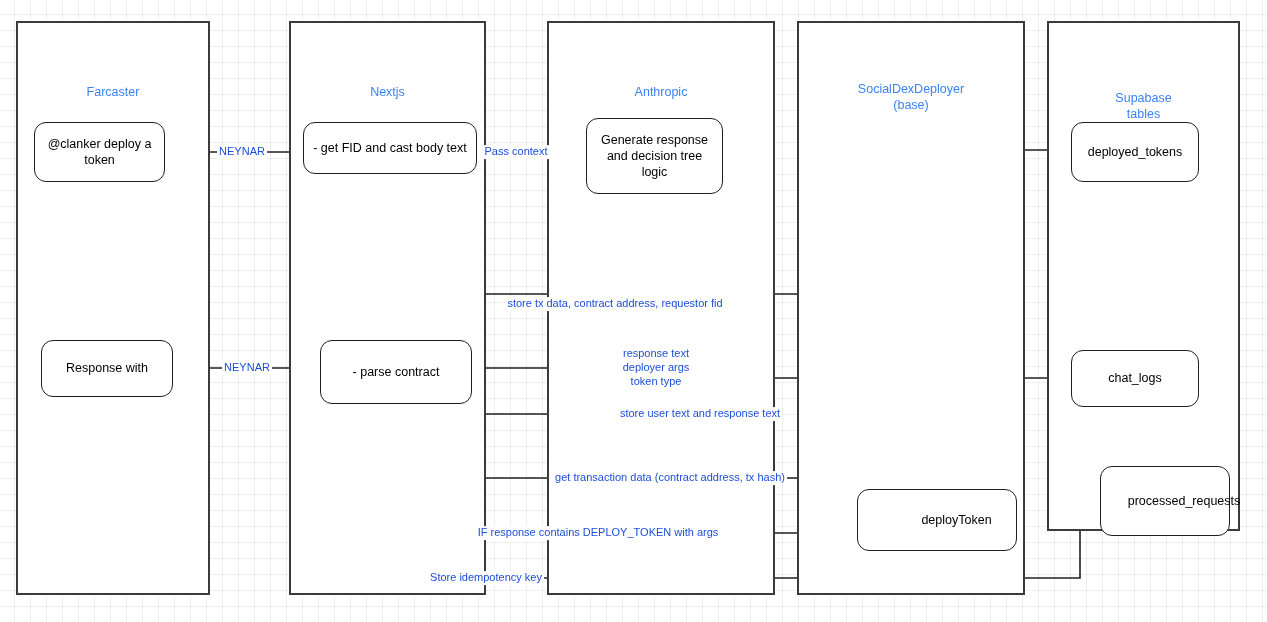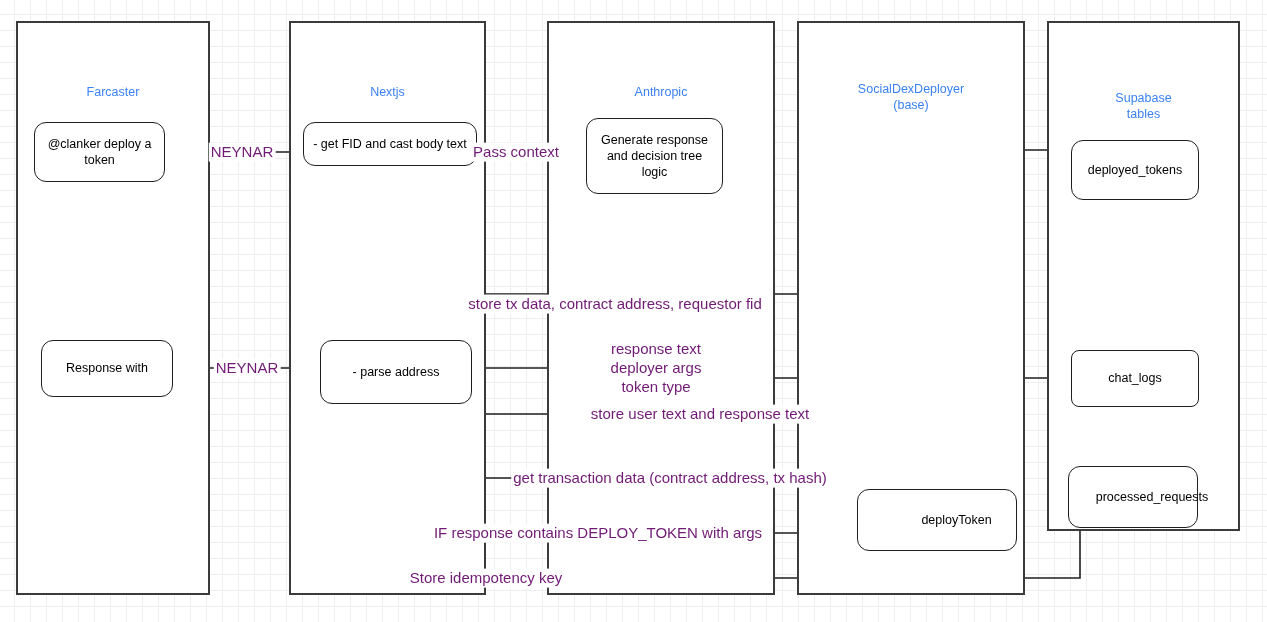--- a/index.html
+++ b/index.html
@@ -59,22 +59,22 @@
     font-size: 12.5px;
     color: #000000;
     line-height: 1.3;
     white-space: pre-line;
     padding: 2px 6px;
     z-index: 4;
   }
   .edge-label {
     position: absolute;
     background: #ffffff;
-    font-size: 15px;
-    color: #701a75;
+    font-size: 11px;
+    color: #1d4ed8;
     line-height: 1.25;
     text-align: center;
     white-space: pre-line;
     padding: 0 2px;
     transform: translate(-50%, -50%);
     z-index: 5;
   }
 </style>
 </head>
 <body>
@@ -133,35 +133,35 @@
   </div>
 
   <div class="lane" style="left:1047px; top:21px; width:193px; height:510px;">
     <div class="lane-title" style="top:68px;">Supabase
 tables</div>
   </div>
 
   <div class="node" style="left:34px; top:122px; width:131px; height:60px;">@clanker deploy a
 token</div>
 
-  <div class="node" style="left:303px; top:122px; width:174px; height:44px;">- get FID and cast body text</div>
+  <div class="node" style="left:303px; top:122px; width:174px; height:52px;">- get FID and cast body text</div>
 
   <div class="node" style="left:586px; top:118px; width:137px; height:76px;">Generate response
 and decision tree
 logic</div>
 
-  <div class="node" style="left:1071px; top:122px; width:128px; height:60px;margin-top:18px;">deployed_tokens</div>
+  <div class="node" style="left:1071px; top:122px; width:128px; height:60px;">deployed_tokens</div>
 
   <div class="node" style="left:41px; top:340px; width:132px; height:57px;">Response with</div>
 
-  <div class="node" style="left:320px; top:340px; width:152px; height:64px;">- parse address</div>
+  <div class="node" style="left:320px; top:340px; width:152px; height:64px;">- parse contract</div>
 
-  <div class="node" style="left:1071px; top:350px; width:128px; height:57px;border-radius:8px;">chat_logs</div>
+  <div class="node" style="left:1071px; top:350px; width:128px; height:57px;">chat_logs</div>
 
-  <div class="node" style="left:1068px; top:466px; width:130px; height:62px;padding-left:44px;">processed_requests</div>
+  <div class="node" style="left:1100px; top:466px; width:130px; height:70px;padding-left:44px;">processed_requests</div>
 
   <div class="node" style="left:857px; top:489px; width:160px; height:62px;padding-left:45px;">deployToken</div>
 
   <div class="edge-label" style="left:242px; top:152px;">NEYNAR</div>
 
   <div class="edge-label" style="left:516px; top:152px;">Pass context</div>
 
   <div class="edge-label" style="left:615px; top:304px;">store tx data, contract address, requestor fid</div>
 
   <div class="edge-label" style="left:656px; top:368px;">response text

